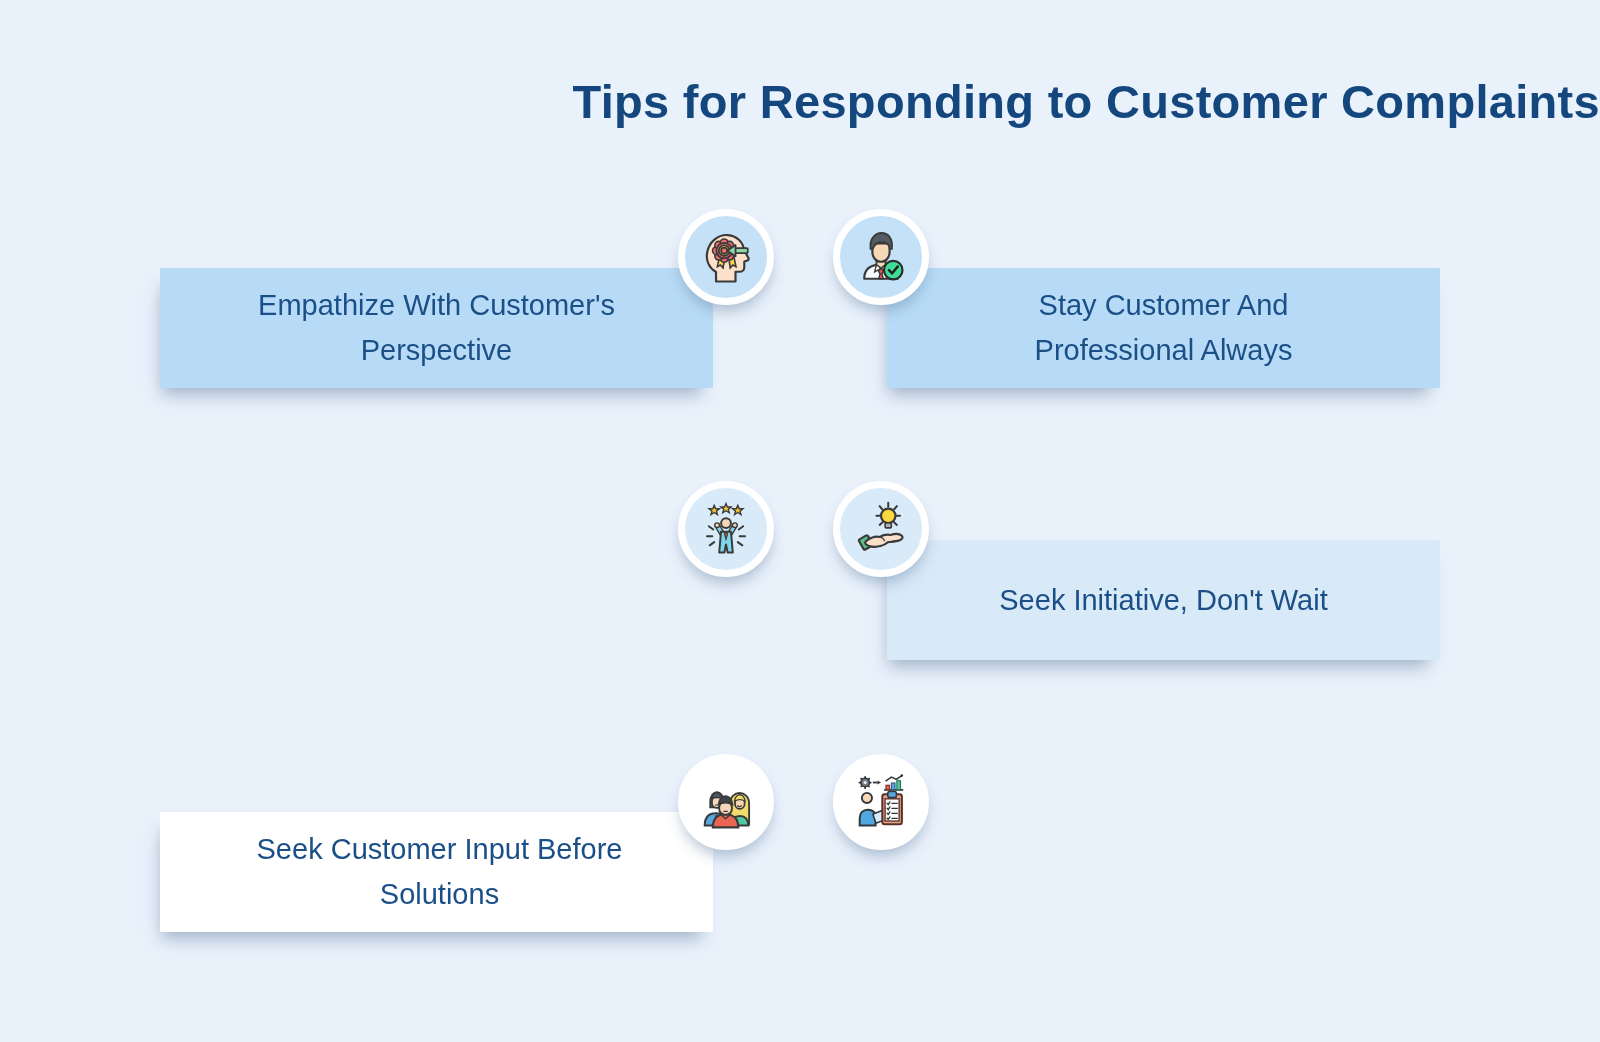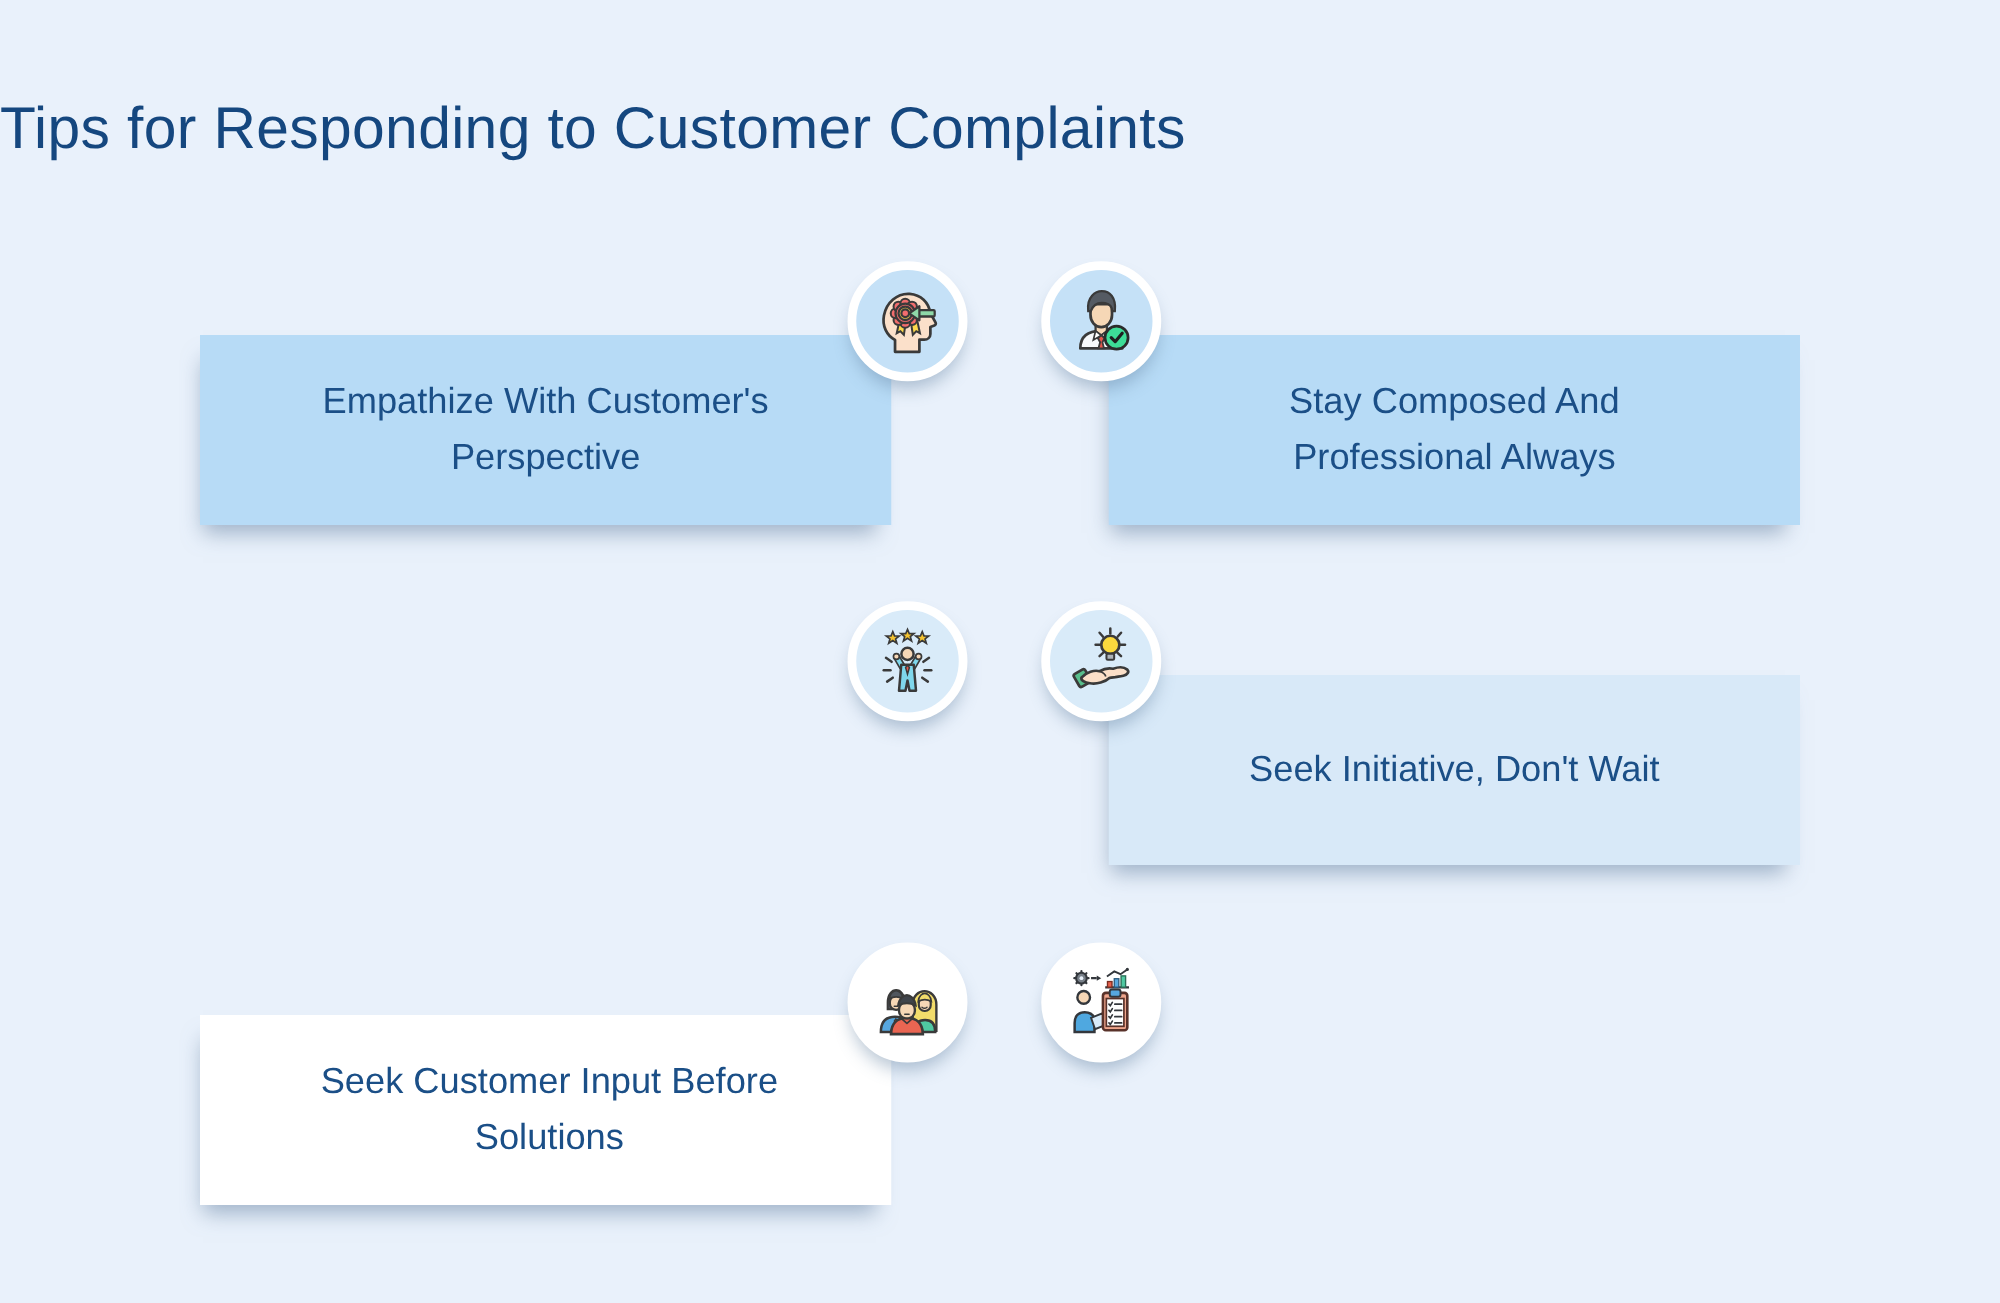--- a/index.html
+++ b/index.html
@@ -5,27 +5,27 @@
   html,body{margin:0;padding:0;}
   .canvas{
     position:relative;
     width:1600px;height:1042px;
     background:var(--bg,#E9F1FB);
     font-family:"Liberation Sans","DejaVu Sans",sans-serif;
     overflow:hidden;
   }
   .title{
     position:absolute;top:74px;left:0;width:100%;
-    text-align:left;
-    font-size:47px;font-weight:400;letter-spacing:.3px;
+    text-align:right;
+    font-size:47px;font-weight:700;letter-spacing:.3px;
     color:var(--title_color,#15477F);
   }
   .card{
     position:absolute;
-    width:553px;height:152px;
+    width:553px;height:120px;
     display:flex;align-items:center;justify-content:center;
     text-align:center;
     box-sizing:border-box;padding:0 30px;
     box-shadow:-5px 13px 16px -7px rgba(96,126,158,.55);
   }
   .card-label{
     font-size:29px;font-weight:500;line-height:1.55;
     color:var(--text_color,#1B4F87);
     white-space:pre-line;
   }
@@ -55,21 +55,21 @@
 
 <div class="canvas">
 
   <div class="title">Tips for Responding to Customer Complaints</div>
 
   <div class="card row1 col-left">
     <span class="card-label">Empathize With Customer's
 Perspective</span>
   </div>
   <div class="card row1 col-right">
-    <span class="card-label">Stay Composed And
+    <span class="card-label">Stay Customer And
 Professional Always</span>
   </div>
   <div class="card row2 col-right">
     <span class="card-label">Seek Initiative, Don't Wait</span>
   </div>
   <div class="card row3 col-left">
     <span class="card-label">Seek Customer Input Before
 Solutions</span>
   </div>
 

